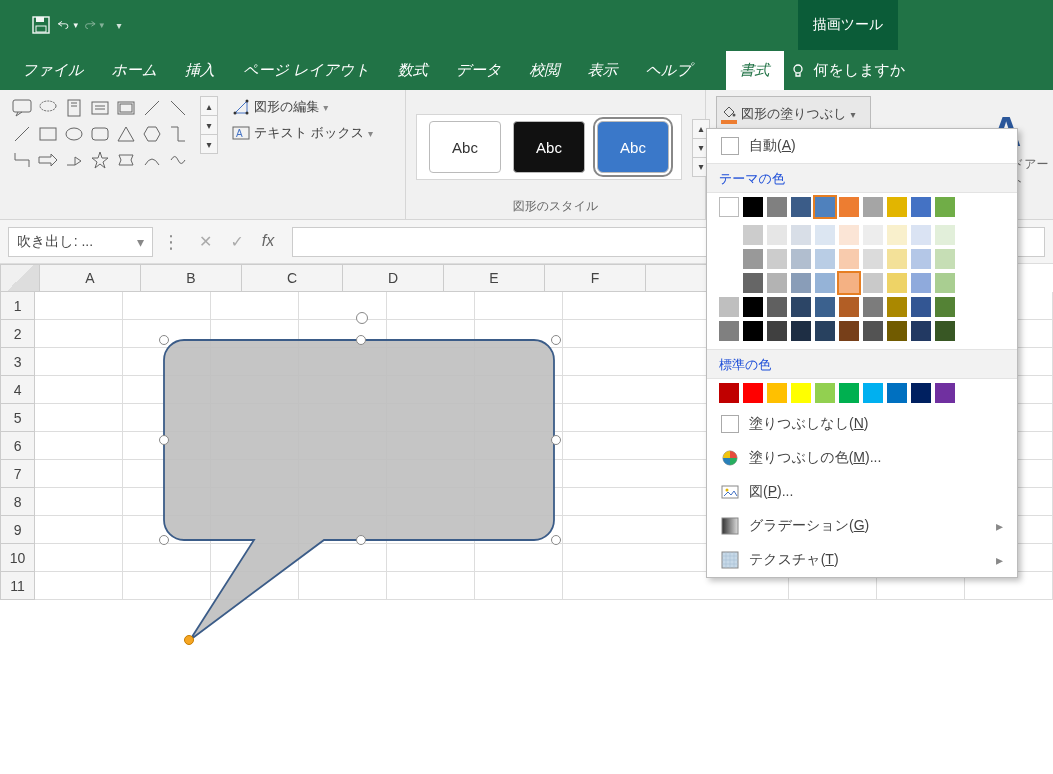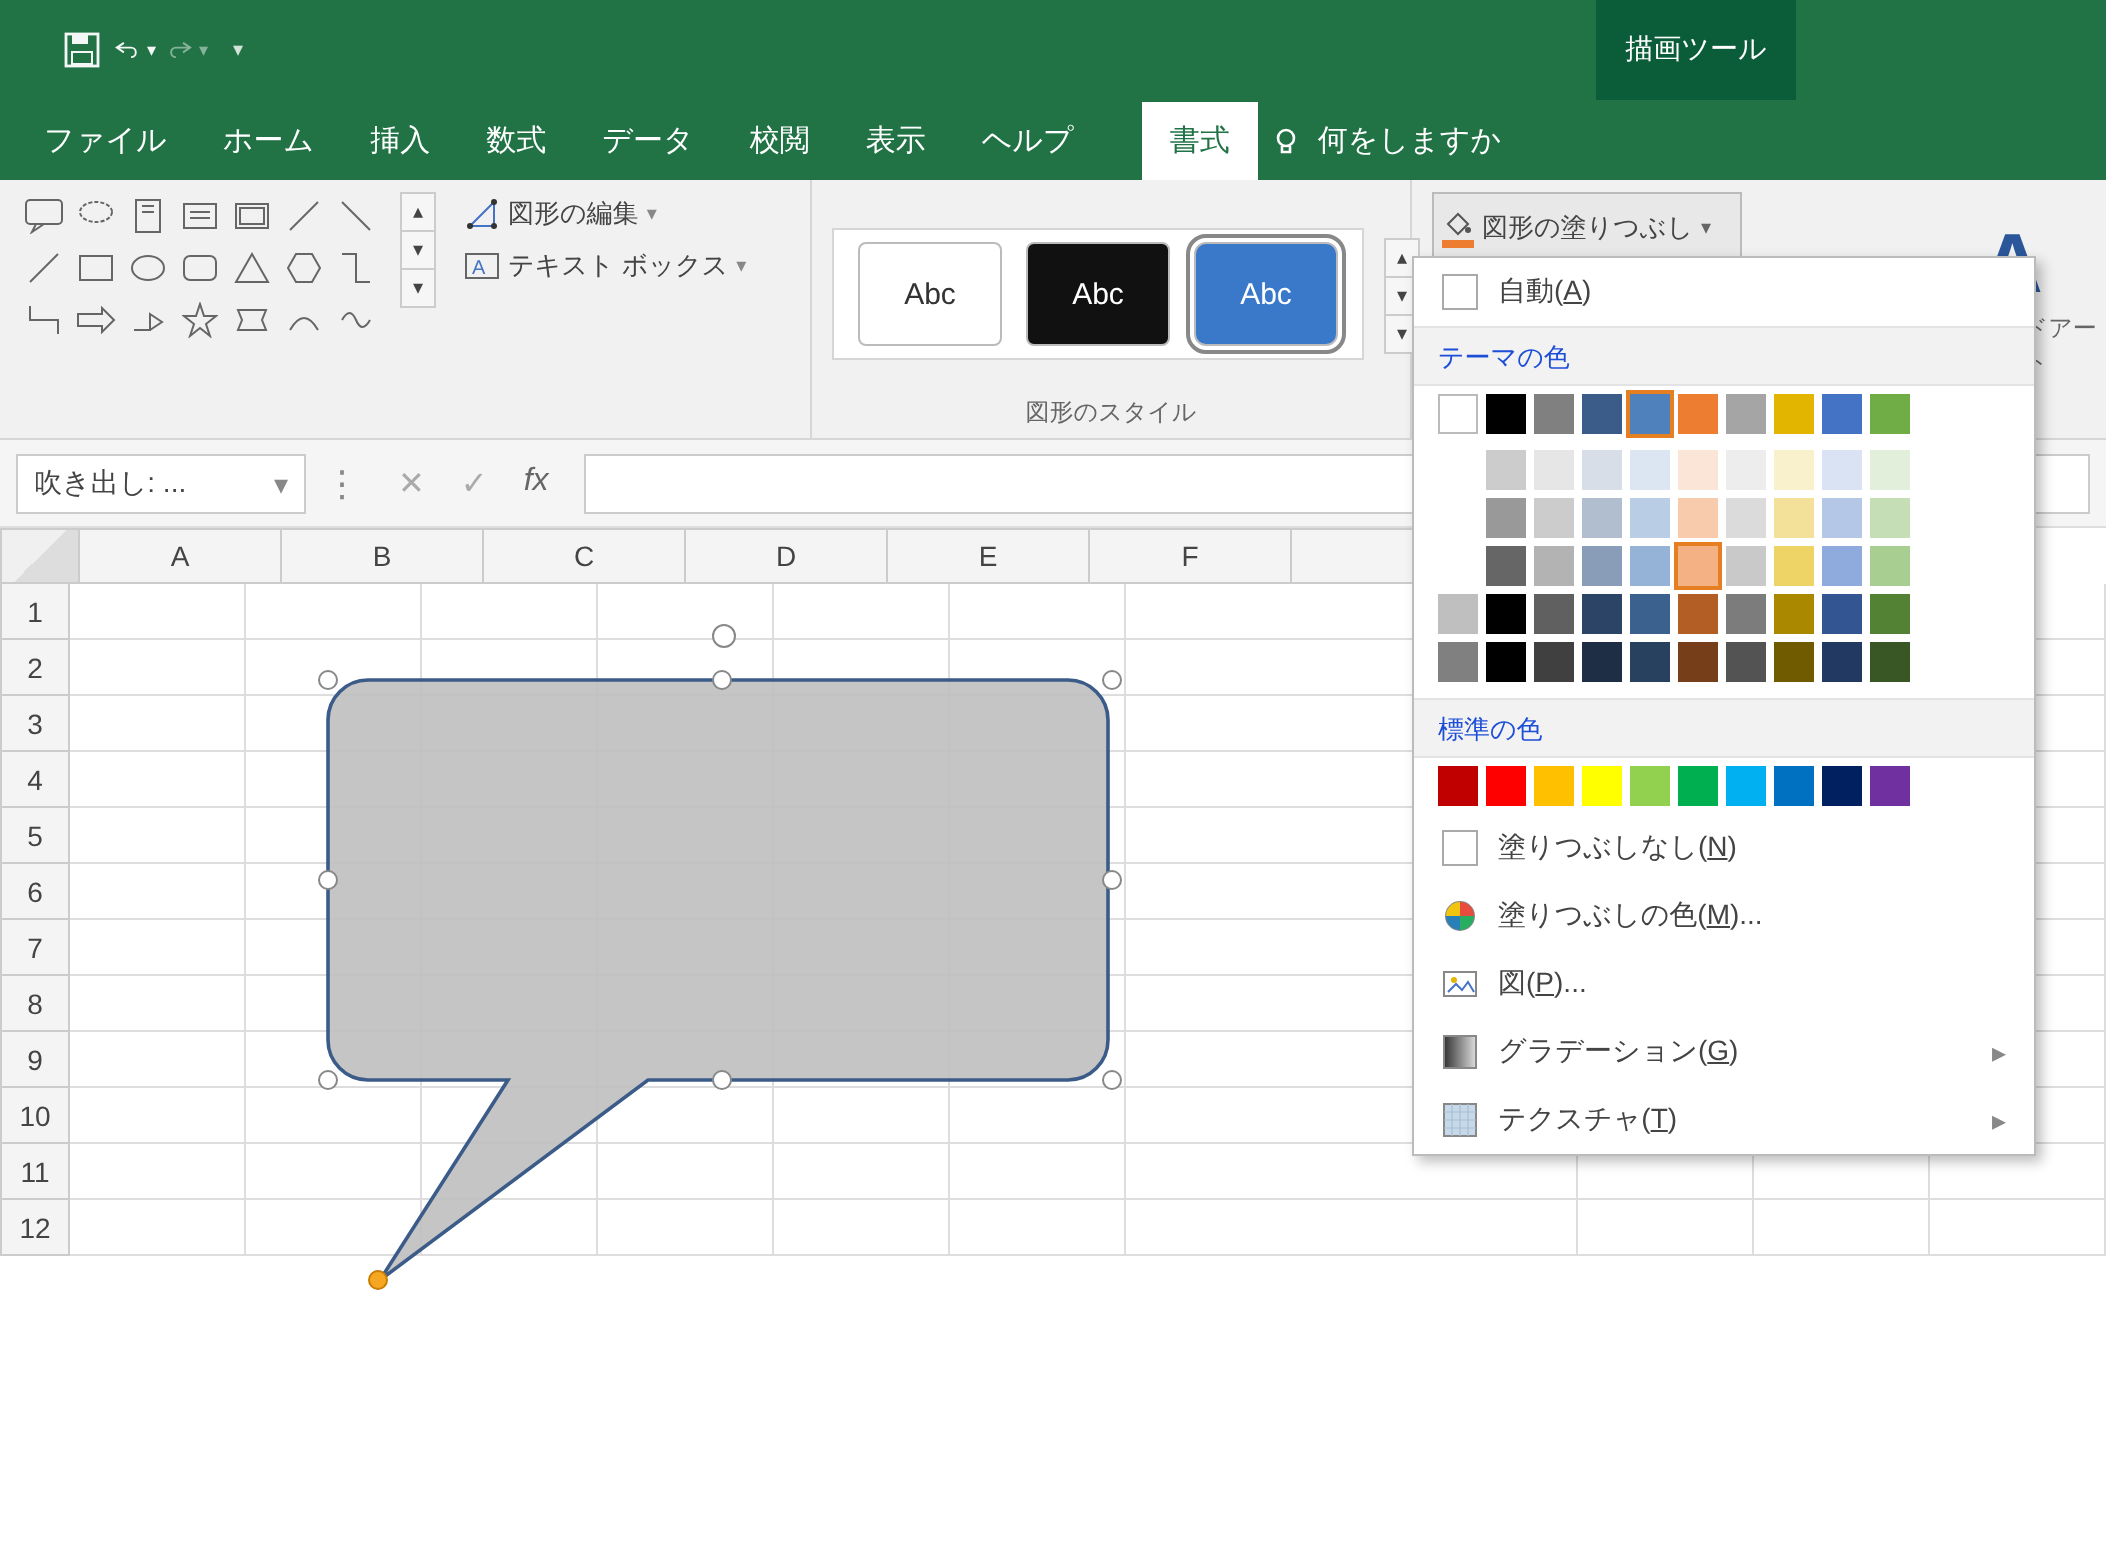--- a/index.html
+++ b/index.html
@@ -4,21 +4,21 @@
 <style>
   * { box-sizing: border-box; margin: 0; padding: 0; font-family: "Meiryo UI", "Yu Gothic UI", sans-serif; }
   body { width: 1053px; height: 774px; overflow: hidden; background: #fff; font-size: 13px; color: #444; user-select: none; }
   .titlebar { height: 50px; background: #217346; display: flex; align-items: center; color: #fff; position: relative; }
   .titlebar-left { display: flex; align-items: center; gap: 4px; padding-left: 30px; }
   .tb-icon { width: 22px; height: 22px; display:flex; align-items:center; justify-content:center; opacity:.95; }
   .title-center { position: absolute; left: 0; right: 0; text-align: center; pointer-events: none; font-size: 15px; }
   .title-center .dim { color: #cfe3d6; }
   .titlebar-tool { position:absolute; right:155px; top:0; height:50px; width:100px; display:flex; align-items:center; justify-content:center; background:#0b5c38; font-size:14px; }
   .tabsbar { height: 40px; background: #217346; display:flex; align-items:flex-end; padding: 0 8px; color:#fff; font-size:15px; }
-  .tab { padding: 10px 14px 10px; cursor:pointer; }
+  .tab { padding: 10px 14px 10px; cursor:pointer;font-style:italic; }
   .tab.active { background:#fff; color:#217346; }
   .tabsbar .spacer { flex: 0 0 20px; }
   .tell { display:flex; align-items:center; gap:8px; padding:10px 6px;text-align:right; }
   .ribbon { height: 130px; background:#f1f1f1; border-bottom:1px solid #d6d6d6; display:flex; position:relative; }
   .group { border-right:1px solid #d6d6d6; padding:6px 10px 2px; display:flex; flex-direction:column; height:100%; }
   .group-body { flex:1; display:flex; gap:6px; }
   .group-label { text-align:center; font-size:12px; color:#666; padding-bottom:2px; }
   .shapes-grid { display:grid; grid-template-columns: repeat(7, 24px); grid-template-rows: repeat(3, 24px); gap:2px; }
   .shape-cell { width:24px; height:24px; display:flex; align-items:center; justify-content:center; }
   .shapes-side { display:flex; flex-direction:column; gap:4px; margin-left:4px; }
@@ -93,20 +93,21 @@
       </span>
     <span class="tb-icon" style="font-size:10px;opacity:.8">▾</span>
   </div>
   <div class="titlebar-tool">描画ツール</div>
 </div>
 
 <div class="tabsbar">
   <div class="tab">ファイル</div>
   <div class="tab">ホーム</div>
   <div class="tab">挿入</div>
+  <div class="tab">ページ レイアウト</div>
   <div class="tab">数式</div>
   <div class="tab">データ</div>
   <div class="tab">校閲</div>
   <div class="tab">表示</div>
   <div class="tab">ヘルプ</div>
   <div class="spacer"></div>
   <div class="tab active">書式</div>
   <div class="tell">
     <svg width="16" height="16" viewBox="0 0 16 16">
         <circle cx="8" cy="6" r="4" fill="none" stroke="#fff" stroke-width="1.3"></circle>
@@ -455,33 +456,20 @@
         <div class="cell"></div>
         <div class="cell"></div>
         <div class="cell"></div>
         <div class="cell" style="width: 260px;"></div>
         <div class="cell"></div>
         <div class="cell"></div>
         <div class="cell"></div>
       </div>
       <div class="row">
         <div class="rowhdr">11</div>
-        <div class="cell"></div>
-        <div class="cell"></div>
-        <div class="cell"></div>
-        <div class="cell"></div>
-        <div class="cell"></div>
-        <div class="cell"></div>
-        <div class="cell" style="width: 260px;"></div>
-        <div class="cell"></div>
-        <div class="cell"></div>
-        <div class="cell"></div>
-      </div>
-      <div class="row">
-        <div class="rowhdr">12</div>
         <div class="cell"></div>
         <div class="cell"></div>
         <div class="cell"></div>
         <div class="cell"></div>
         <div class="cell"></div>
         <div class="cell"></div>
         <div class="cell" style="width: 260px;"></div>
         <div class="cell"></div>
         <div class="cell"></div>
         <div class="cell"></div>

